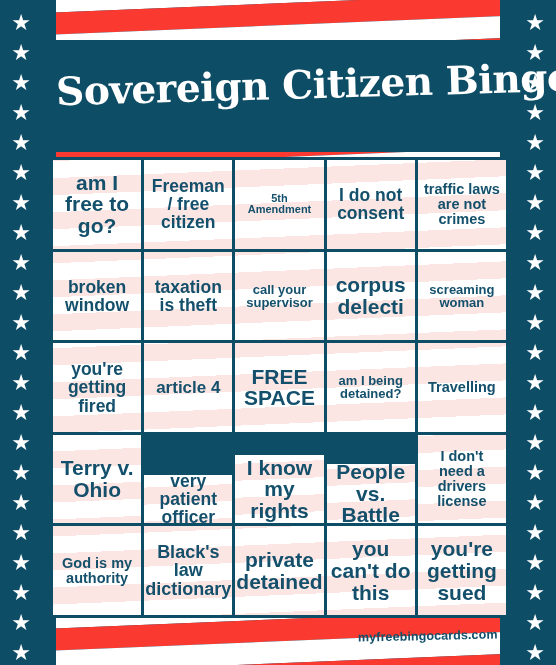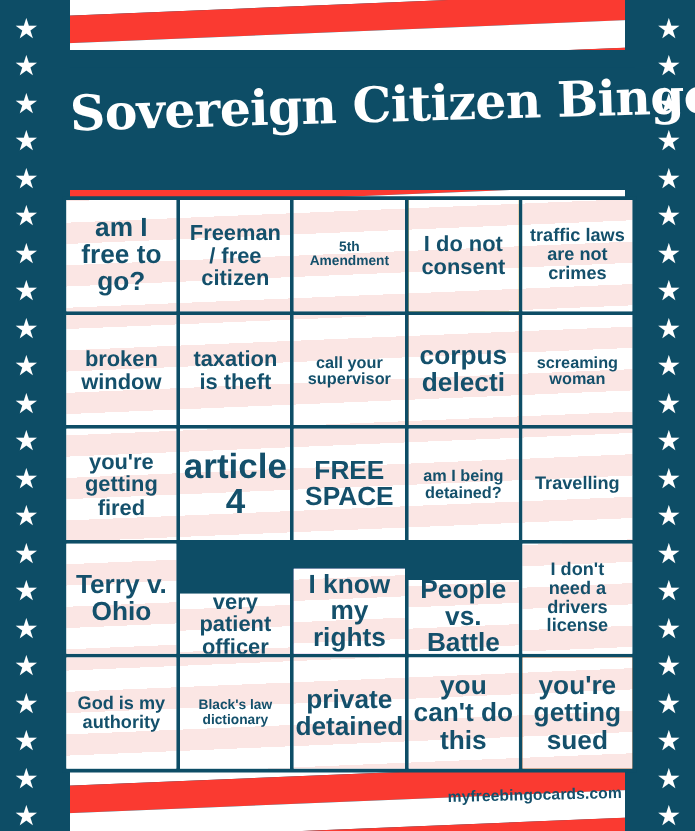--- a/index.html
+++ b/index.html
@@ -286,21 +286,21 @@
         <div class="cell" id="cell-8" style="--r: 2; background: #f97316;">
           <div class="cell-text" style="font-size: 21px;">corpus delecti</div>
         </div>
         <div class="cell" id="cell-9" style="--r: 2; background: rgb(255, 255, 255);">
           <div class="cell-text" style="font-size: 13px;">screaming woman</div>
         </div>
         <div class="cell" id="cell-10" style="--r: 3; background: rgb(255, 255, 255);">
           <div class="cell-text" style="font-size: 17.5px;">you're getting fired</div>
         </div>
         <div class="cell" id="cell-11" style="--r: 3; background: rgb(255, 255, 255);">
-          <div class="cell-text" style="font-size: 28px;">article 4</div>
+          <div class="cell-text" style="font-size: 17px;">article 4</div>
         </div>
         <div class="cell" id="cell-12" style="--r: 3; background: rgb(255, 255, 255);">
           <div class="cell-text" style="font-size: 21px;">FREE SPACE</div>
         </div>
         <div class="cell" id="cell-13" style="--r: 3; background: rgb(255, 255, 255);">
           <div class="cell-text" style="font-size: 13px;">am I being detained?</div>
         </div>
         <div class="cell" id="cell-14" style="--r: 3; background: rgb(255, 255, 255);">
           <div class="cell-text" style="font-size: 14.5px;">Travelling</div>
         </div>
@@ -316,21 +316,21 @@
         <div class="cell" id="cell-18" style="--r: 4; background: rgb(255, 255, 255); margin-top: 29px;">
           <div class="cell-text" style="font-size: 21px;">People vs. Battle</div>
         </div>
         <div class="cell" id="cell-19" style="--r: 4; background: rgb(255, 255, 255);">
           <div class="cell-text" style="font-size: 14.5px;">I don't need a drivers license</div>
         </div>
         <div class="cell" id="cell-20" style="--r: 5; background: rgb(255, 255, 255);">
           <div class="cell-text" style="font-size: 14.5px;">God is my authority</div>
         </div>
         <div class="cell" id="cell-21" style="--r: 5; background: rgb(255, 255, 255);">
-          <div class="cell-text" style="font-size: 11px;">Black's law dictionary</div>
+          <div class="cell-text" style="font-size: 18px;">Black's law dictionary</div>
         </div>
         <div class="cell" id="cell-22" style="--r: 5; background: rgb(255, 255, 255);">
           <div class="cell-text" style="font-size: 21px;">private detained</div>
         </div>
         <div class="cell" id="cell-23" style="--r: 5; background: rgb(255, 255, 255);">
           <div class="cell-text" style="font-size: 21px;">you can't do this</div>
         </div>
         <div class="cell" id="cell-24" style="--r: 5; background: #f97316;">
           <div class="cell-text" style="font-size: 21px;">you're getting sued</div>
         </div>

